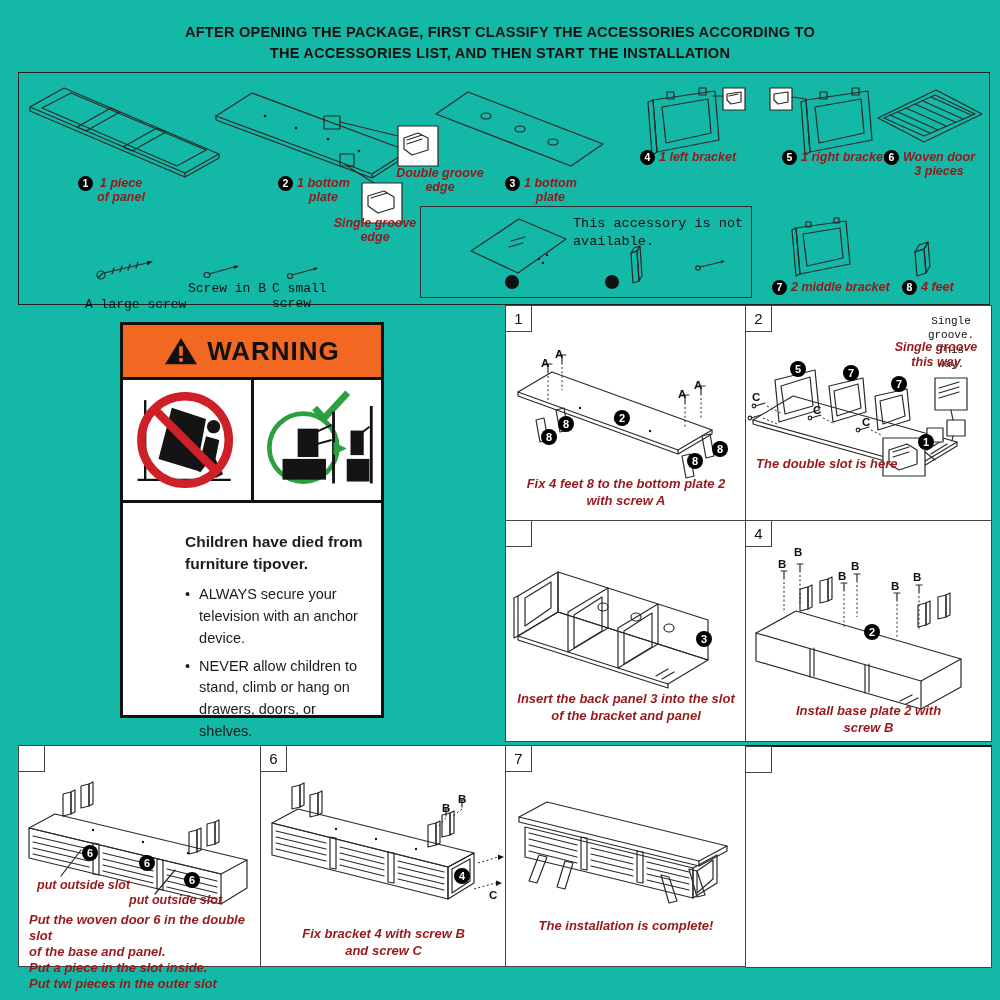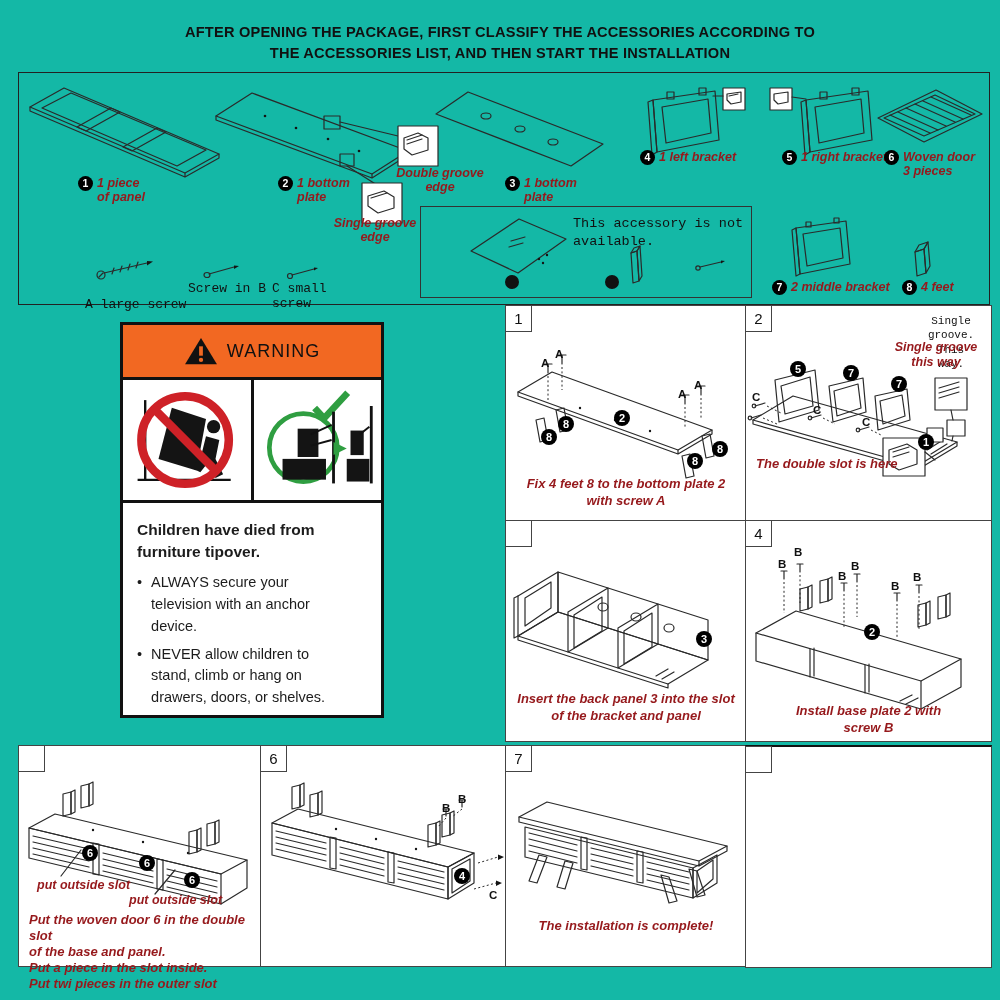--- a/index.html
+++ b/index.html
@@ -8,21 +8,21 @@
   html,body{margin:0;padding:0;background:#fff;}
   #sheet{position:relative;width:1000px;height:1000px;background:#14b8a6;overflow:hidden;
          font-family:"Liberation Sans",sans-serif;color:var(--ink);}
   .abs{position:absolute;}
   .pre{white-space:pre-line;}
   .title{top:22px;left:0;width:1000px;text-align:center;font-weight:bold;font-size:14.6px;
          line-height:1.45;color:#111;letter-spacing:.2px;}
   .box{border:1.6px solid #222;}
   .partlabel{display:flex;gap:4px;align-items:flex-start;color:var(--red);
              font-weight:bold;font-style:italic;font-size:12.5px;line-height:1.15;}
-  .partlabel .pre{}
+  .partlabel .pre{text-align:center;}
   .badge{width:15px;height:15px;border-radius:50%;background:#000;color:#fff;font-size:10.5px;
          font-weight:bold;font-style:normal;display:inline-flex;align-items:center;
          justify-content:center;flex:none;}
   .dbadge{position:absolute;width:16px;height:16px;border-radius:50%;background:#000;color:#fff;
           font-size:11px;font-weight:bold;display:flex;align-items:center;justify-content:center;
           z-index:3;}
   .mono{font-family:"Liberation Mono","DejaVu Sans Mono",monospace;color:#111;}
   .panel{position:absolute;border:1px solid #444;background:#fff;}
   .numbox{position:absolute;top:-1px;left:-1px;width:25px;height:25px;border:1px solid #444;
           display:flex;align-items:center;justify-content:center;font-size:15px;color:#111;
@@ -34,25 +34,25 @@
   svg{display:block;overflow:visible;}
   .s{stroke:#2a2a2a;fill:none;stroke-width:1.2;stroke-linejoin:round;stroke-linecap:round;}
   .sw{stroke:#2a2a2a;fill:#fff;stroke-width:1.2;stroke-linejoin:round;}
   .f{fill:#141414;stroke:none;}
   .dt{stroke:#2a2a2a;fill:none;stroke-width:1;stroke-dasharray:2 2.4;}
   
   .warnbox{position:absolute;left:120px;top:322px;width:264px;height:396px;border:3px solid #111;
            background:#fff;box-sizing:border-box;display:flex;flex-direction:column;}
   .warnhead{height:52px;background:#F26822;display:flex;align-items:center;justify-content:center;
             gap:9px;flex:none;}
-  .warnhead span{font-size:18px;font-weight:normal;color:#111;letter-spacing:1px;}
+  .warnhead span{font-size:26px;font-weight:bold;color:#111;letter-spacing:1px;}
   .pictos{display:flex;border-top:3px solid #111;border-bottom:3px solid #111;flex:none;height:120px;}
   .picto{flex:1;display:flex;align-items:center;justify-content:center;}
   .picto:first-child{border-right:3px solid #111;}
-  .warntext{padding:16px 14px 0 14px;color:#1c1c1c;}
+  .warntext{padding:28px 14px 0 14px;color:#1c1c1c;margin-left:48px;}
   .warntext h3{margin:0 0 10px 0;font-size:15.5px;line-height:1.4;font-weight:bold;}
   .bullet{display:flex;gap:9px;font-size:14.5px;line-height:1.5;margin-bottom:6px;}
   .bullet .dot{flex:none;}
 </style>
 </head>
 <body>
 
 <div id="sheet">
 
   <div class="abs title pre">AFTER OPENING THE PACKAGE, FIRST CLASSIFY THE ACCESSORIES ACCORDING TO
@@ -506,20 +506,22 @@
       <g class="s">
         <path d="M10,60 L60,72 M10,66 L60,78 M10,72 L60,84 M10,78 L60,90"></path>
         <path d="M74,76 L118,87 M74,82 L118,93 M74,88 L118,99 M74,94 L118,105"></path>
         <path d="M132,90 L178,101 M132,96 L178,107 M132,102 L178,113 M132,108 L178,119"></path>
       </g>
     </svg>
     <span class="letter" style="left:181px;top:56px;">B</span>
     <span class="letter" style="left:197px;top:47px;">B</span>
     <span class="letter" style="left:228px;top:143px;">C</span>
     <span class="dbadge" style="left:193px;top:122px;">4</span>
+    <div class="caption pre" style="top:180px;">Fix bracket 4 with screw B
+and screw C</div>
   </div>
 
   <div class="panel" style="left:505px;top:745px;width:240px;height:220px;">
     <div class="numbox">7</div>
     <svg class="abs" style="left:5px;top:25px;" width="230" height="145">
       <polygon class="s" points="8,46 188,90 216,75 36,31"></polygon>
       <path class="s" d="M8,46 L8,51 L188,95 L188,90 M188,95 L216,80 L216,75"></path>
       <polygon class="s" points="14,56 182,97 182,127 14,86"></polygon>
       <polygon class="s" points="182,97 206,84 206,112 182,127"></polygon>
       <polygon class="s" points="186,100 202,89 202,108 186,122"></polygon>

